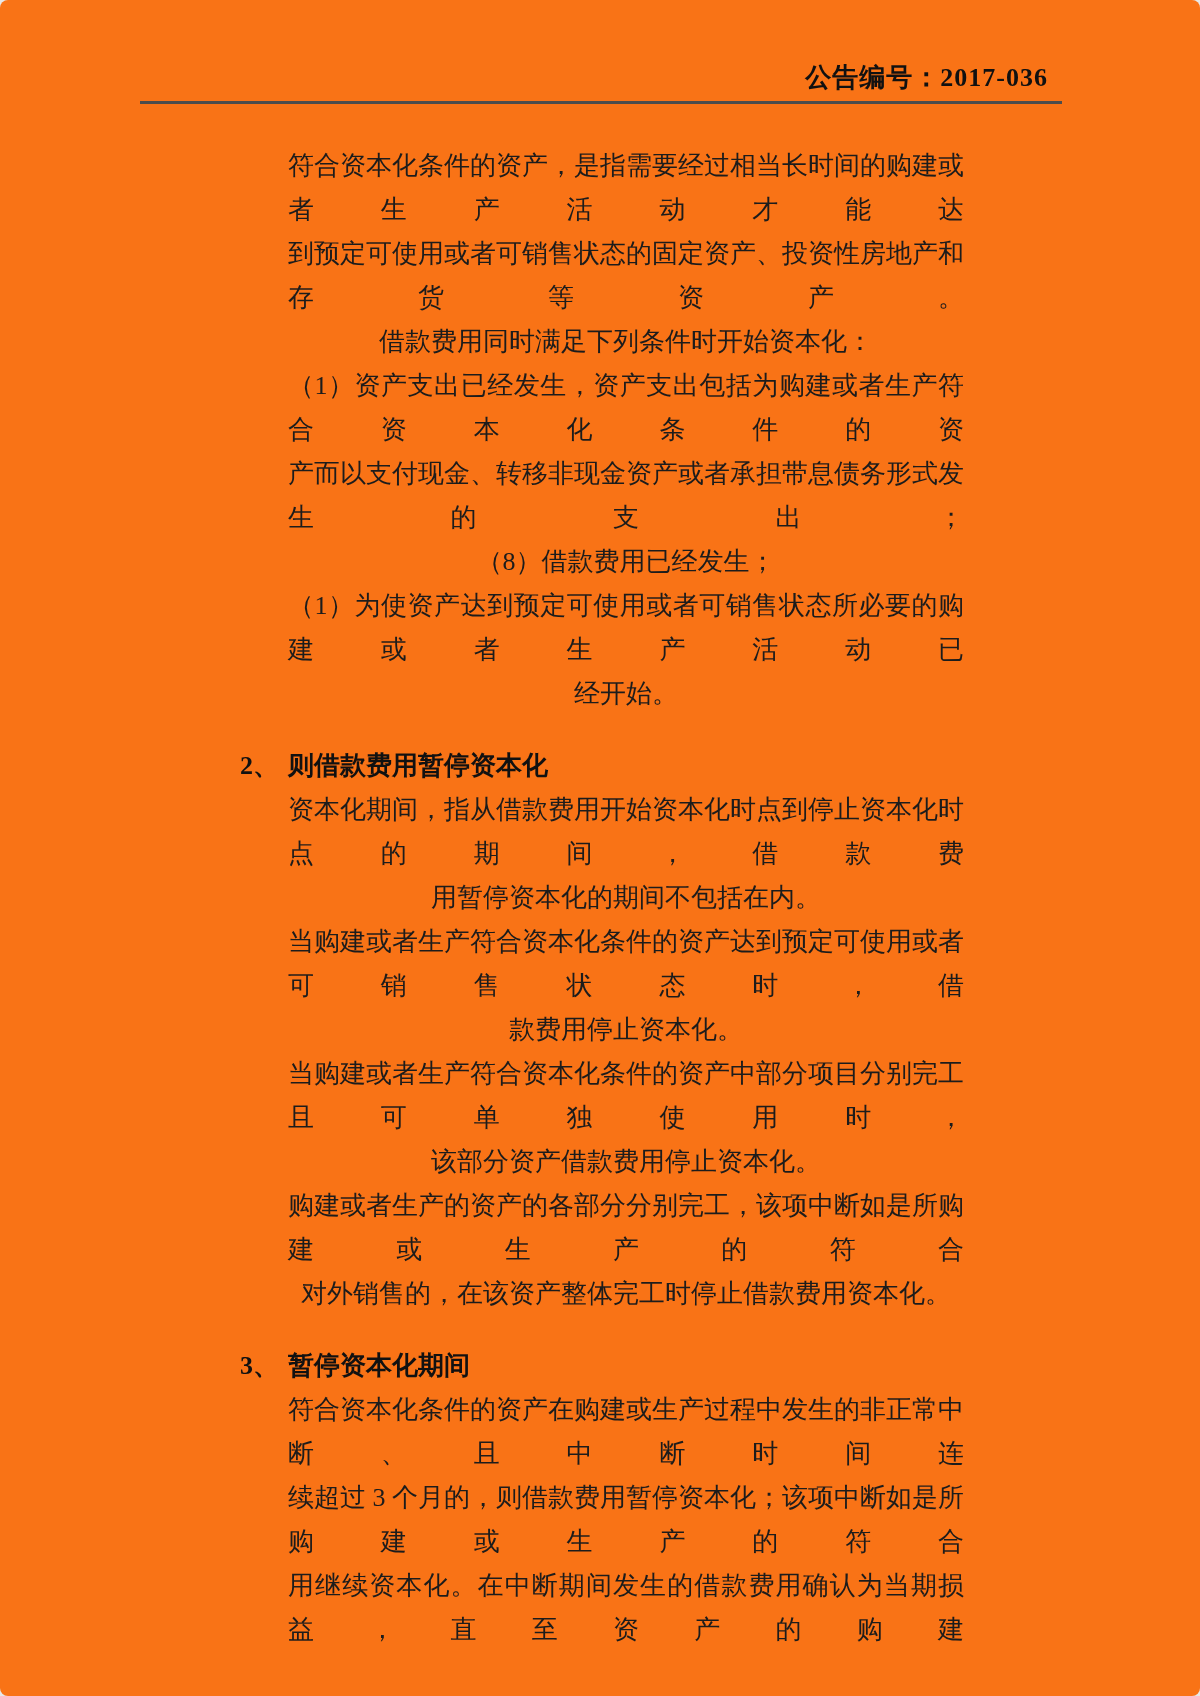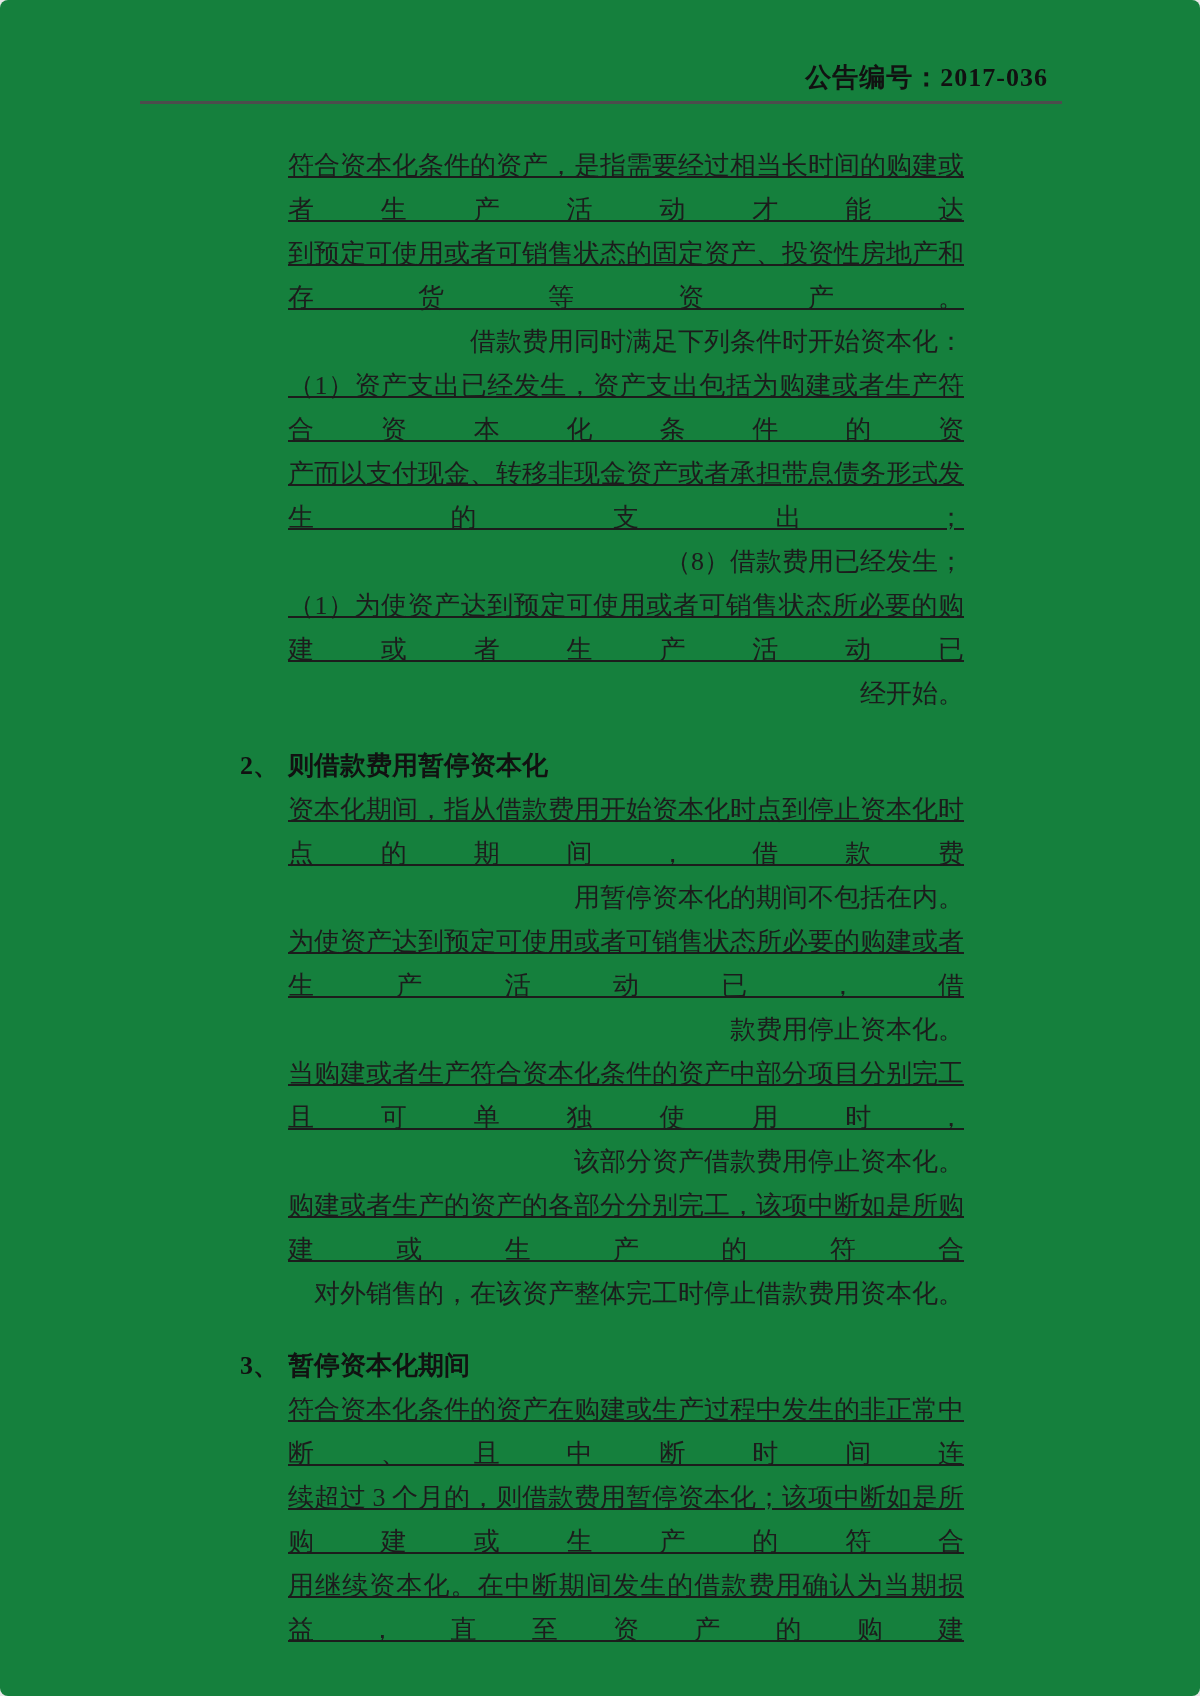--- a/index.html
+++ b/index.html
@@ -9,21 +9,21 @@
   body {
     width: 1200px;
     height: 1696px;
     background: #e8e8e8;
     font-family: "Liberation Serif", "DejaVu Serif", serif;
     position: relative;
   }
   .page {
     position: absolute;
     inset: 0;
-    background: #15803d;
+    background: #f97316;
     border-radius: 8px;
     color: #1b1b1b;
     overflow: hidden;
   }
   .announcement {
     position: absolute;
     top: 60px;
     right: 152px;
     font-size: 26px;
     font-weight: bold;
@@ -60,27 +60,26 @@
     display: inline-block;
     width: 48px;
     flex: 0 0 48px;
   }
   .sec-title {
     flex: 1;
   }
   .line {
     margin-left: 48px;
     width: 676px;
-    text-align: right;
+    text-align: center;
     color: #1c1c1c;
   }
   .line.fill {
     text-align: justify;
     text-align-last: justify;
-    text-decoration: underline;
   }
 </style>
 </head>
 <body>
 
 <div class="page">
   <div class="announcement">公告编号：2017-036</div>
   <div class="header-rule"></div>
   <div class="content" id="content">
       <section class="doc-section">
@@ -93,21 +92,21 @@
         <div class="line fill">（1）为使资产达到预定可使用或者可销售状态所必要的购建或者生产活动已</div>
         <div class="line">经开始。</div>
       </section>
       <section class="doc-section with-heading">
         <div class="sec-heading">
           <span class="sec-num">2、</span>
           <span class="sec-title">则借款费用暂停资本化</span>
         </div>
         <div class="line fill">资本化期间，指从借款费用开始资本化时点到停止资本化时点的期间，借款费</div>
         <div class="line">用暂停资本化的期间不包括在内。</div>
-        <div class="line fill">为使资产达到预定可使用或者可销售状态所必要的购建或者生产活动已，借</div>
+        <div class="line fill">当购建或者生产符合资本化条件的资产达到预定可使用或者可销售状态时，借</div>
         <div class="line">款费用停止资本化。</div>
         <div class="line fill">当购建或者生产符合资本化条件的资产中部分项目分别完工且可单独使用时，</div>
         <div class="line">该部分资产借款费用停止资本化。</div>
         <div class="line fill">购建或者生产的资产的各部分分别完工，该项中断如是所购建或生产的符合</div>
         <div class="line">对外销售的，在该资产整体完工时停止借款费用资本化。</div>
       </section>
       <section class="doc-section with-heading">
         <div class="sec-heading">
           <span class="sec-num">3、</span>
           <span class="sec-title">暂停资本化期间</span>

